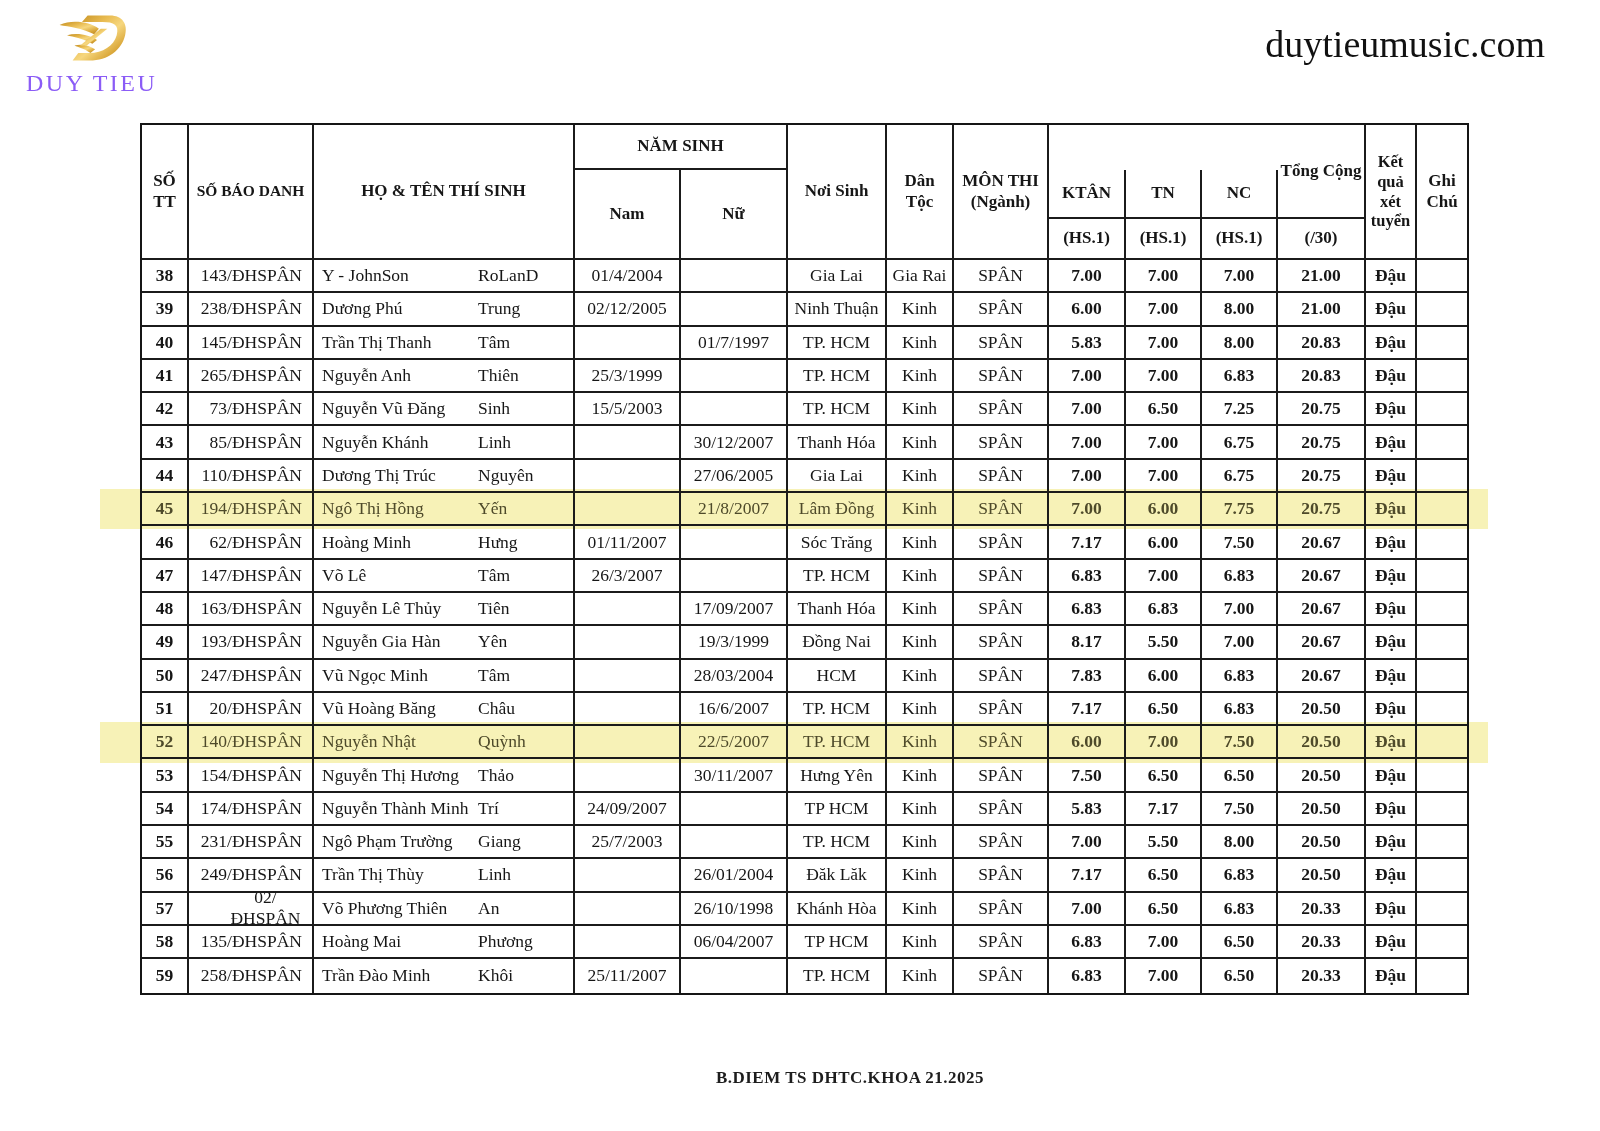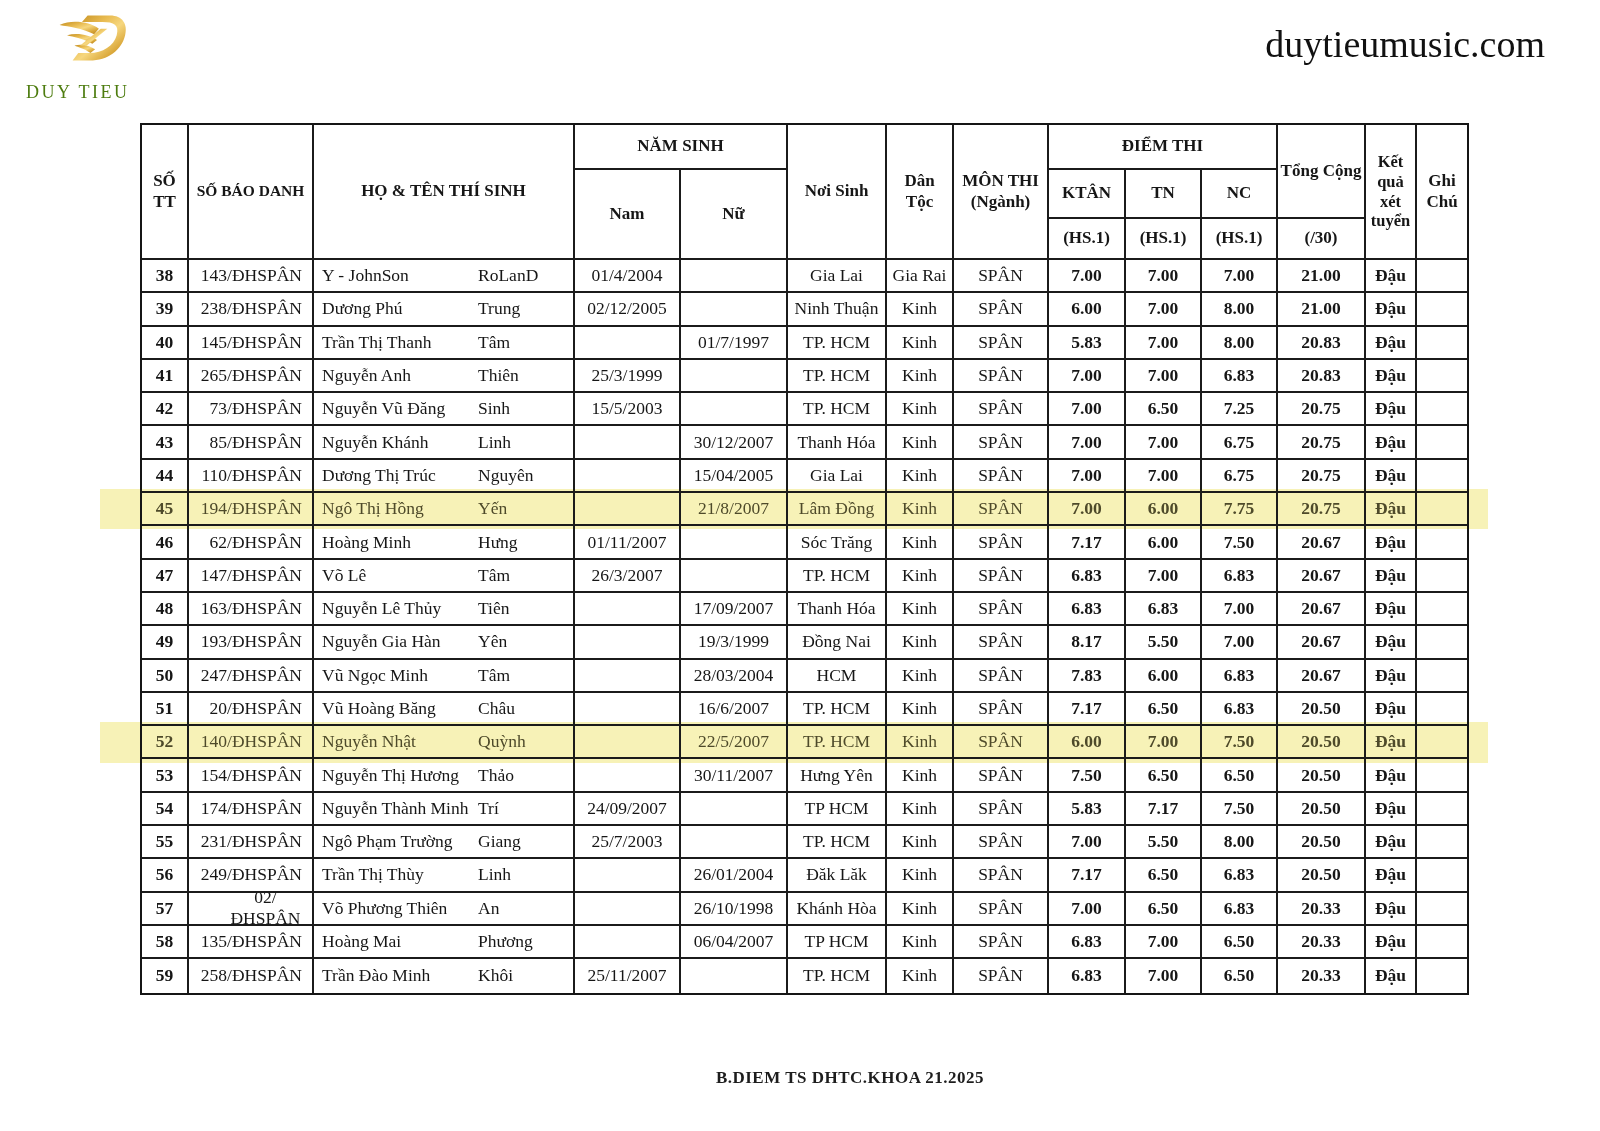--- a/index.html
+++ b/index.html
@@ -2,21 +2,21 @@
 <html><head>
 <meta charset="utf-8">
 <style>
   html,body{margin:0;padding:0;background:#ffffff;}
   body{width:1600px;height:1131px;position:relative;overflow:hidden;
        font-family:"Liberation Serif","DejaVu Serif",serif;color:#161616;}
 
   
   .logo{position:absolute;left:26px;top:8px;width:150px;text-align:left;}
   .logo svg{display:block;margin-left:6px;}
-  .logo-text{margin-top:14px;font-size:18px;letter-spacing:2.5px;color:#4d7c0f;
+  .logo-text{margin-top:2px;font-size:24px;letter-spacing:2.5px;color:#8b5cf6;
              font-weight:500;white-space:nowrap;}
   .website{position:absolute;top:22px;right:55px;font-size:38px;color:#111;}
 
   
   .hl-band{position:absolute;left:100px;width:1388px;background:#f7f2b7;z-index:1;}
   .hl-band.b45{top:489px;height:40px;}
   .hl-band.b52{top:722px;height:41px;}
 
   
   .table-grid{
@@ -101,21 +101,20 @@
 <div class="table-grid" id="grid">
   <div class="hcell h-stt">SỐ TT</div>
   <div class="hcell h-sbd">SỐ BÁO DANH</div>
   <div class="hcell h-name">HỌ &amp; TÊN THÍ SINH</div>
   <div class="hcell h-birth">NĂM SINH</div>
   <div class="hcell h-male">Nam</div>
   <div class="hcell h-female">Nữ</div>
   <div class="hcell h-birthplace">Nơi Sinh</div>
   <div class="hcell h-subject">MÔN THI (Ngành)</div>
   <div class="hcell h-ethnic">Dân Tộc</div>
-  <div class="hcell h-scores">ĐIỂM THI</div>
   <div class="hcell h-ktan">KTÂN</div>
   <div class="hcell h-tn">TN</div>
   <div class="hcell h-nc">NC</div>
   <div class="hcell h-hs1">(HS.1)</div>
   <div class="hcell h-hs2">(HS.1)</div>
   <div class="hcell h-hs3">(HS.1)</div>
   <div class="hcell h-total">Tổng Cộng</div>
   <div class="hcell h-total-unit">(/30)</div>
   <div class="hcell h-result">Kết quả xét tuyển</div>
   <div class="hcell h-note">Ghi Chú</div>
@@ -222,21 +221,21 @@
     <div class="cell c-tong" style="grid-area: 9 / 12;">20.75</div>
     <div class="cell c-kq" style="grid-area: 9 / 13;">Đậu</div>
     <div class="cell c-gc" style="grid-area: 9 / 14;"></div>
     <div class="cell c-stt" style="grid-area: 10 / 1;">44</div>
     <div class="cell c-sbd" style="grid-area: 10 / 2;">110/ĐHSPÂN</div>
     <div class="cell c-name" style="grid-area: 10 / 3;">
       <span class="ho">Dương Thị Trúc</span>
       <span class="ten">Nguyên</span>
     </div>
     <div class="cell c-nam" style="grid-area: 10 / 4;"></div>
-    <div class="cell c-nu" style="grid-area: 10 / 5;">15/04/2005</div>
+    <div class="cell c-nu" style="grid-area: 10 / 5;">27/06/2005</div>
     <div class="cell c-noi" style="grid-area: 10 / 6;">Gia Lai</div>
     <div class="cell c-dt" style="grid-area: 10 / 7;">Kinh</div>
     <div class="cell c-mt" style="grid-area: 10 / 8;">SPÂN</div>
     <div class="cell c-ktan" style="grid-area: 10 / 9;">7.00</div>
     <div class="cell c-tn" style="grid-area: 10 / 10;">7.00</div>
     <div class="cell c-nc" style="grid-area: 10 / 11;">6.75</div>
     <div class="cell c-tong" style="grid-area: 10 / 12;">20.75</div>
     <div class="cell c-kq" style="grid-area: 10 / 13;">Đậu</div>
     <div class="cell c-gc" style="grid-area: 10 / 14;"></div>
     <div class="cell c-stt hl" style="grid-area: 11 / 1;">45</div>

